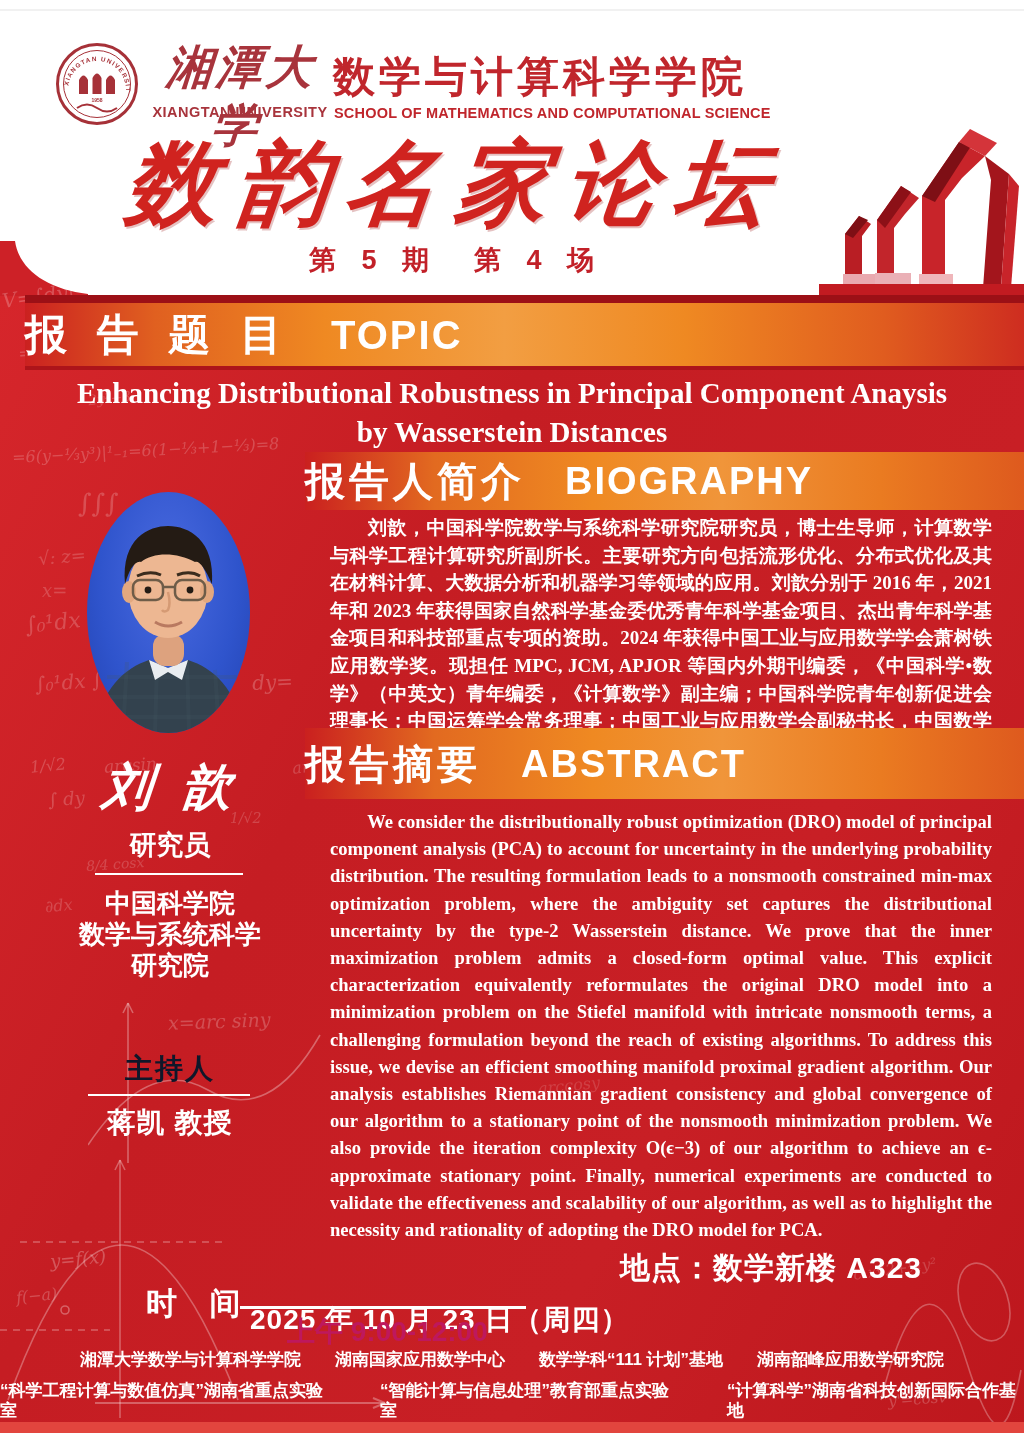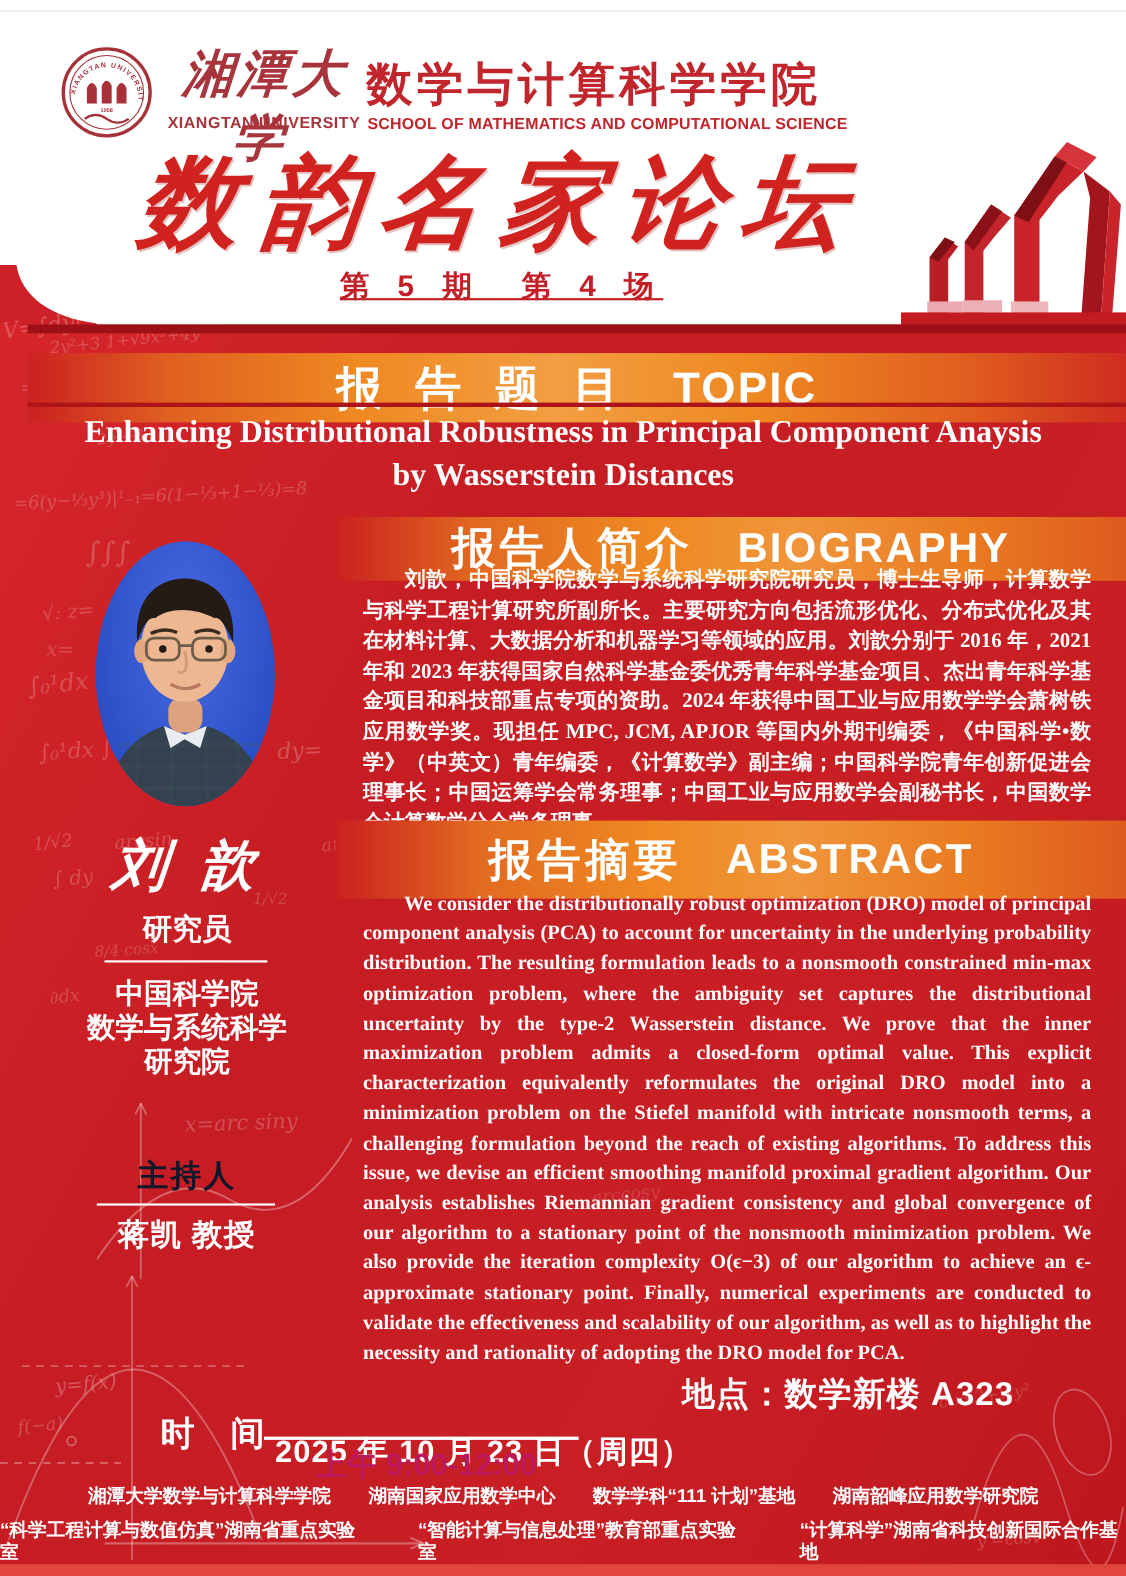--- a/index.html
+++ b/index.html
@@ -36,35 +36,35 @@
   }
   .forum-title {
     left:0; top:131px; width:912px; text-align:center;
     font:bold italic 92px/104px "DejaVu Serif", serif;
     color:#d0231f; letter-spacing:18px; transform:skewX(-6deg);
     text-shadow:2px 2px 0 rgba(150,10,10,.25);
   }
   .session {
     left:0; top:245px; width:912px; text-align:center;
     font:bold 27px/30px "Liberation Sans", sans-serif;
-    color:#c22028; letter-spacing:9px;text-decoration:underline;
+    color:#c22028; letter-spacing:9px;
   }
   .gate { right:0; top:116px; width:205px; height:180px; }
 
   
   .red-body {
     left:0; top:295px; width:1024px; height:1138px;
     background:linear-gradient(118deg,#d6262b 0%,#c51d23 35%,#c81f25 68%,#bd171d 100%);
   }
   .left-curve { left:0; top:241px; width:88px; height:55px; }
 
   
   .banner {
-    display:flex; align-items:center; justify-content:center; gap:40px;
-    color:#fff; white-space:nowrap;margin-top:18px;
+    display:flex; align-items:center; gap:40px;
+    color:#fff; white-space:nowrap;
   }
   .banner .cn { font:bold 42px/42px "Liberation Sans", sans-serif; letter-spacing:9px; }
   .banner .en { font:bold 40px/40px "Liberation Sans", sans-serif; letter-spacing:2px; }
   .strip-dark  { left:25px; top:295px; width:999px; height:8px; background:#9c1016; }
   .banner-topic {
     left:25px; top:303px; width:999px; height:63px;
     background:linear-gradient(90deg,#cb2120 0%,#e06020 13%,#ef8922 30%,#f29e42 48%,#ef8922 66%,#e05c1f 86%,#ce2d20 100%);
   }
   .strip-dark2 { left:25px; top:366px; width:999px; height:4px; background:#ad141a; }
   .banner-bio {

